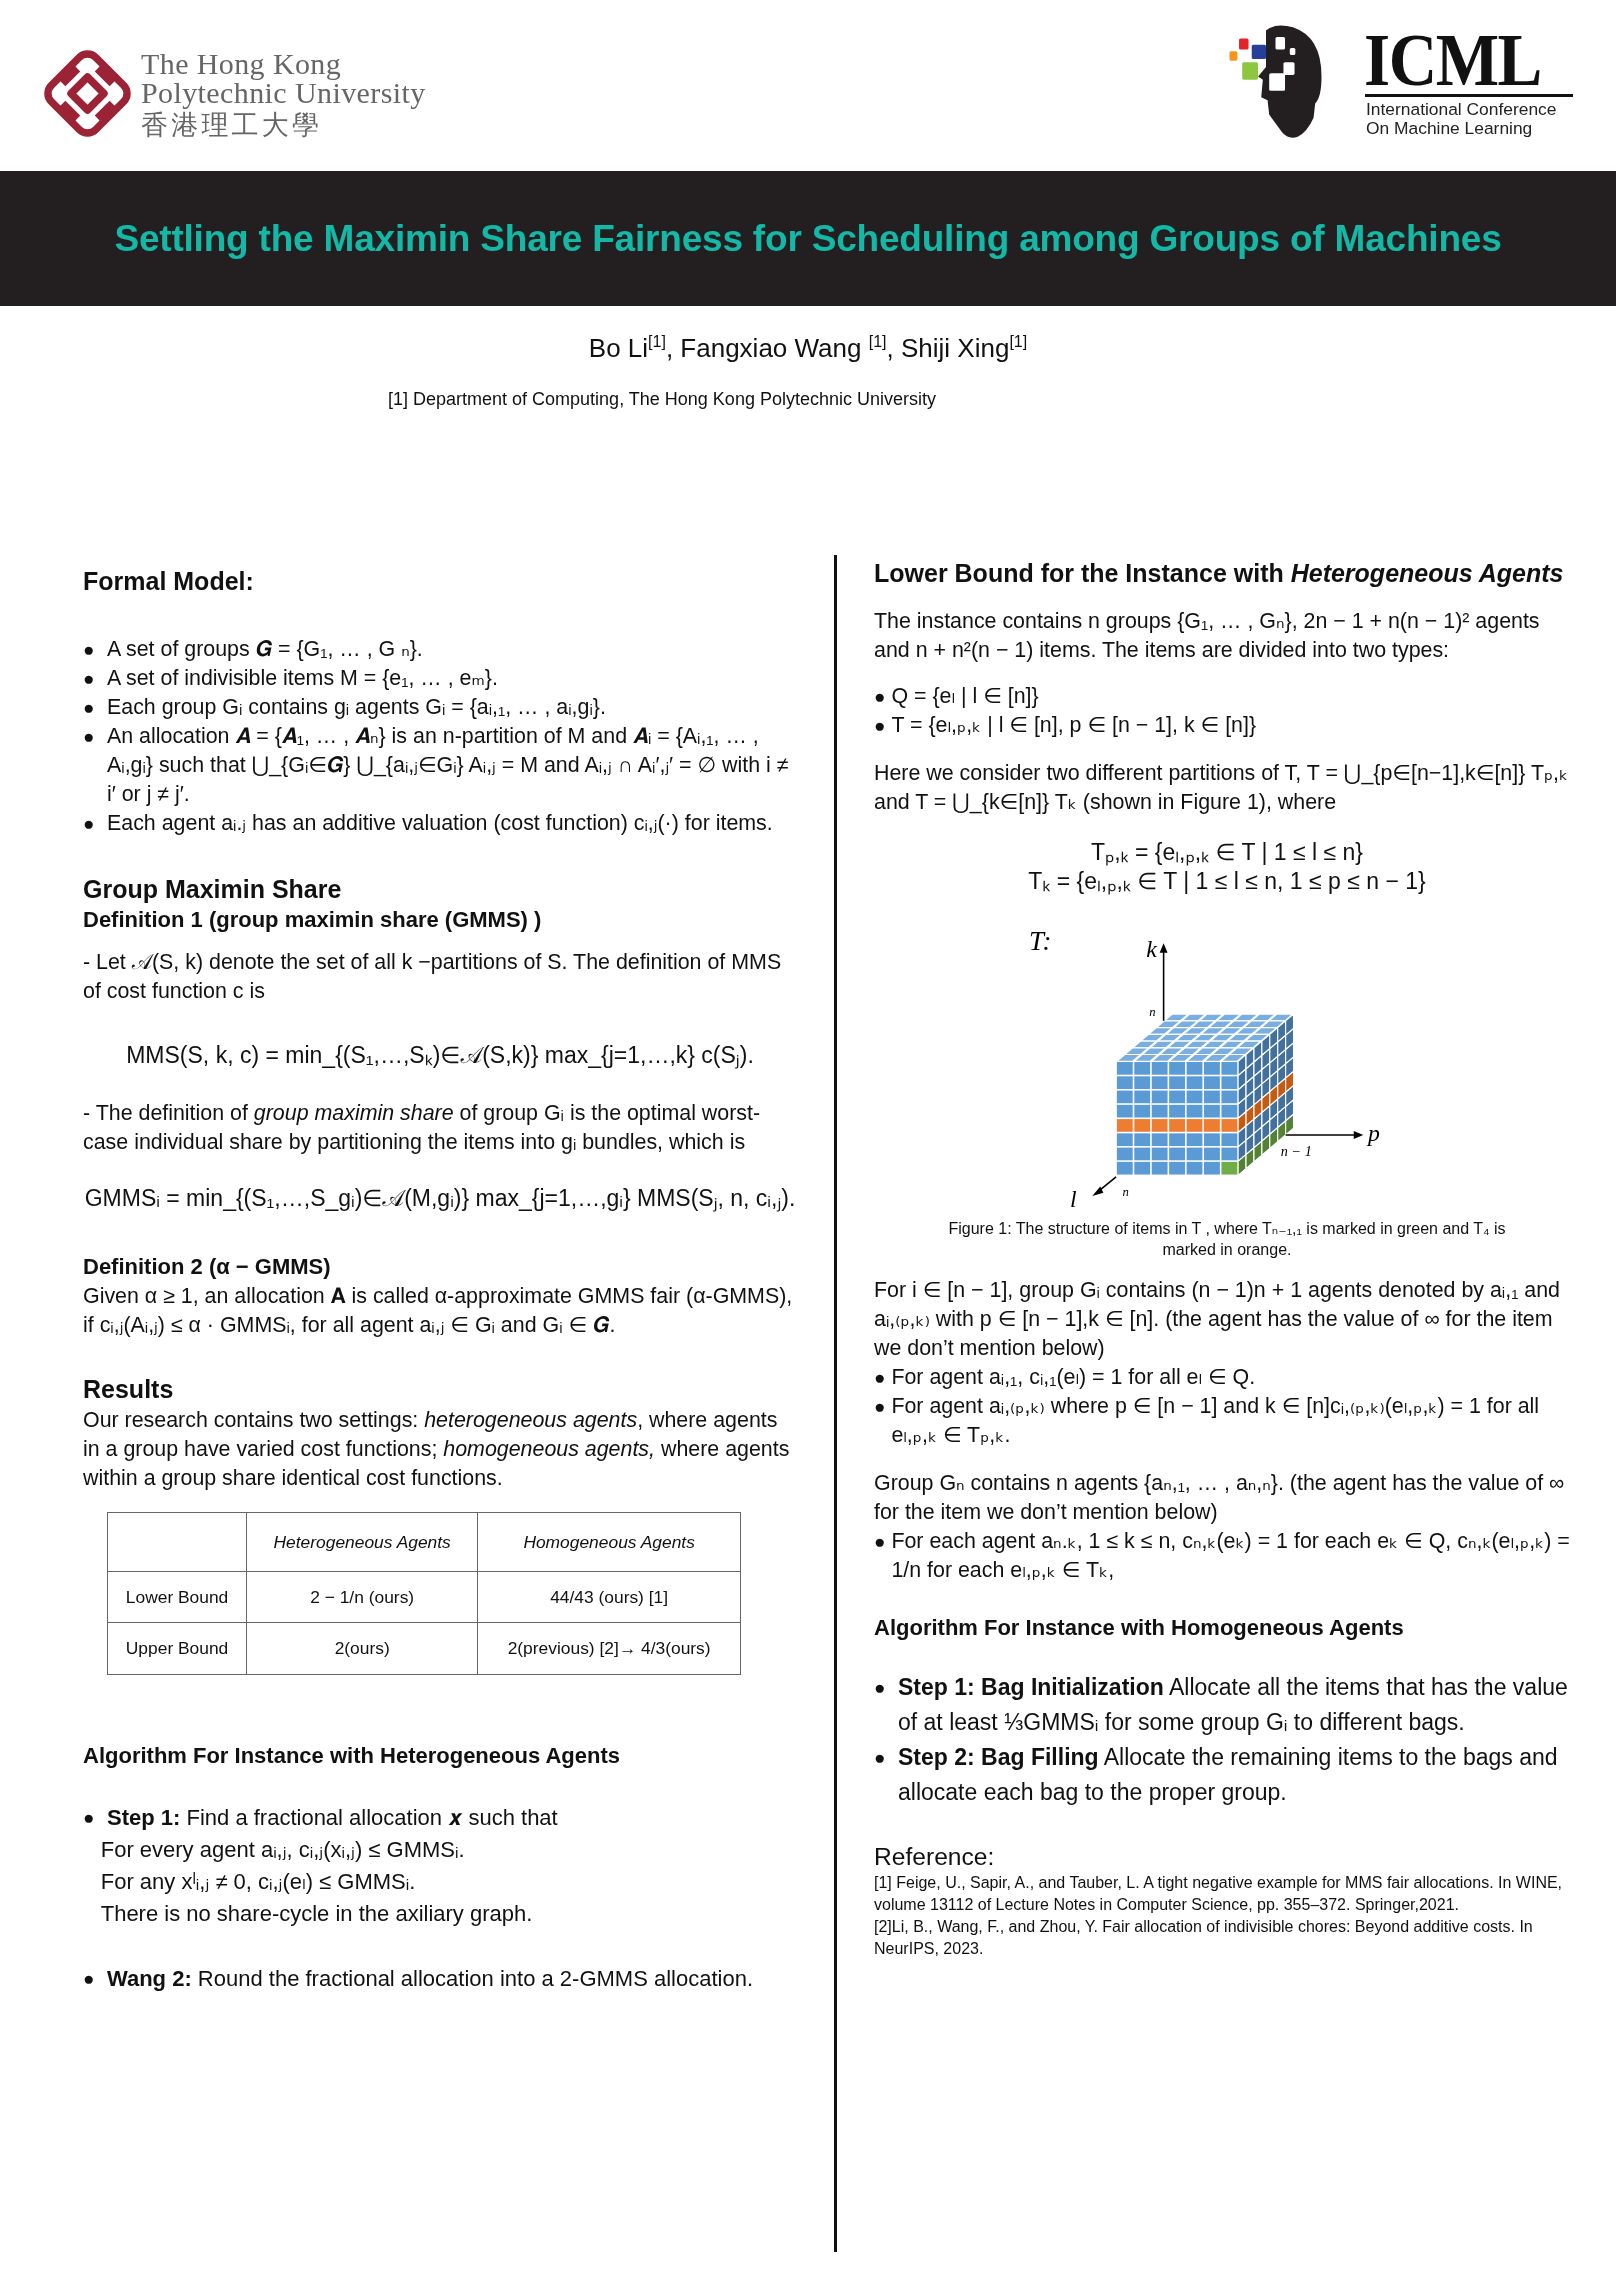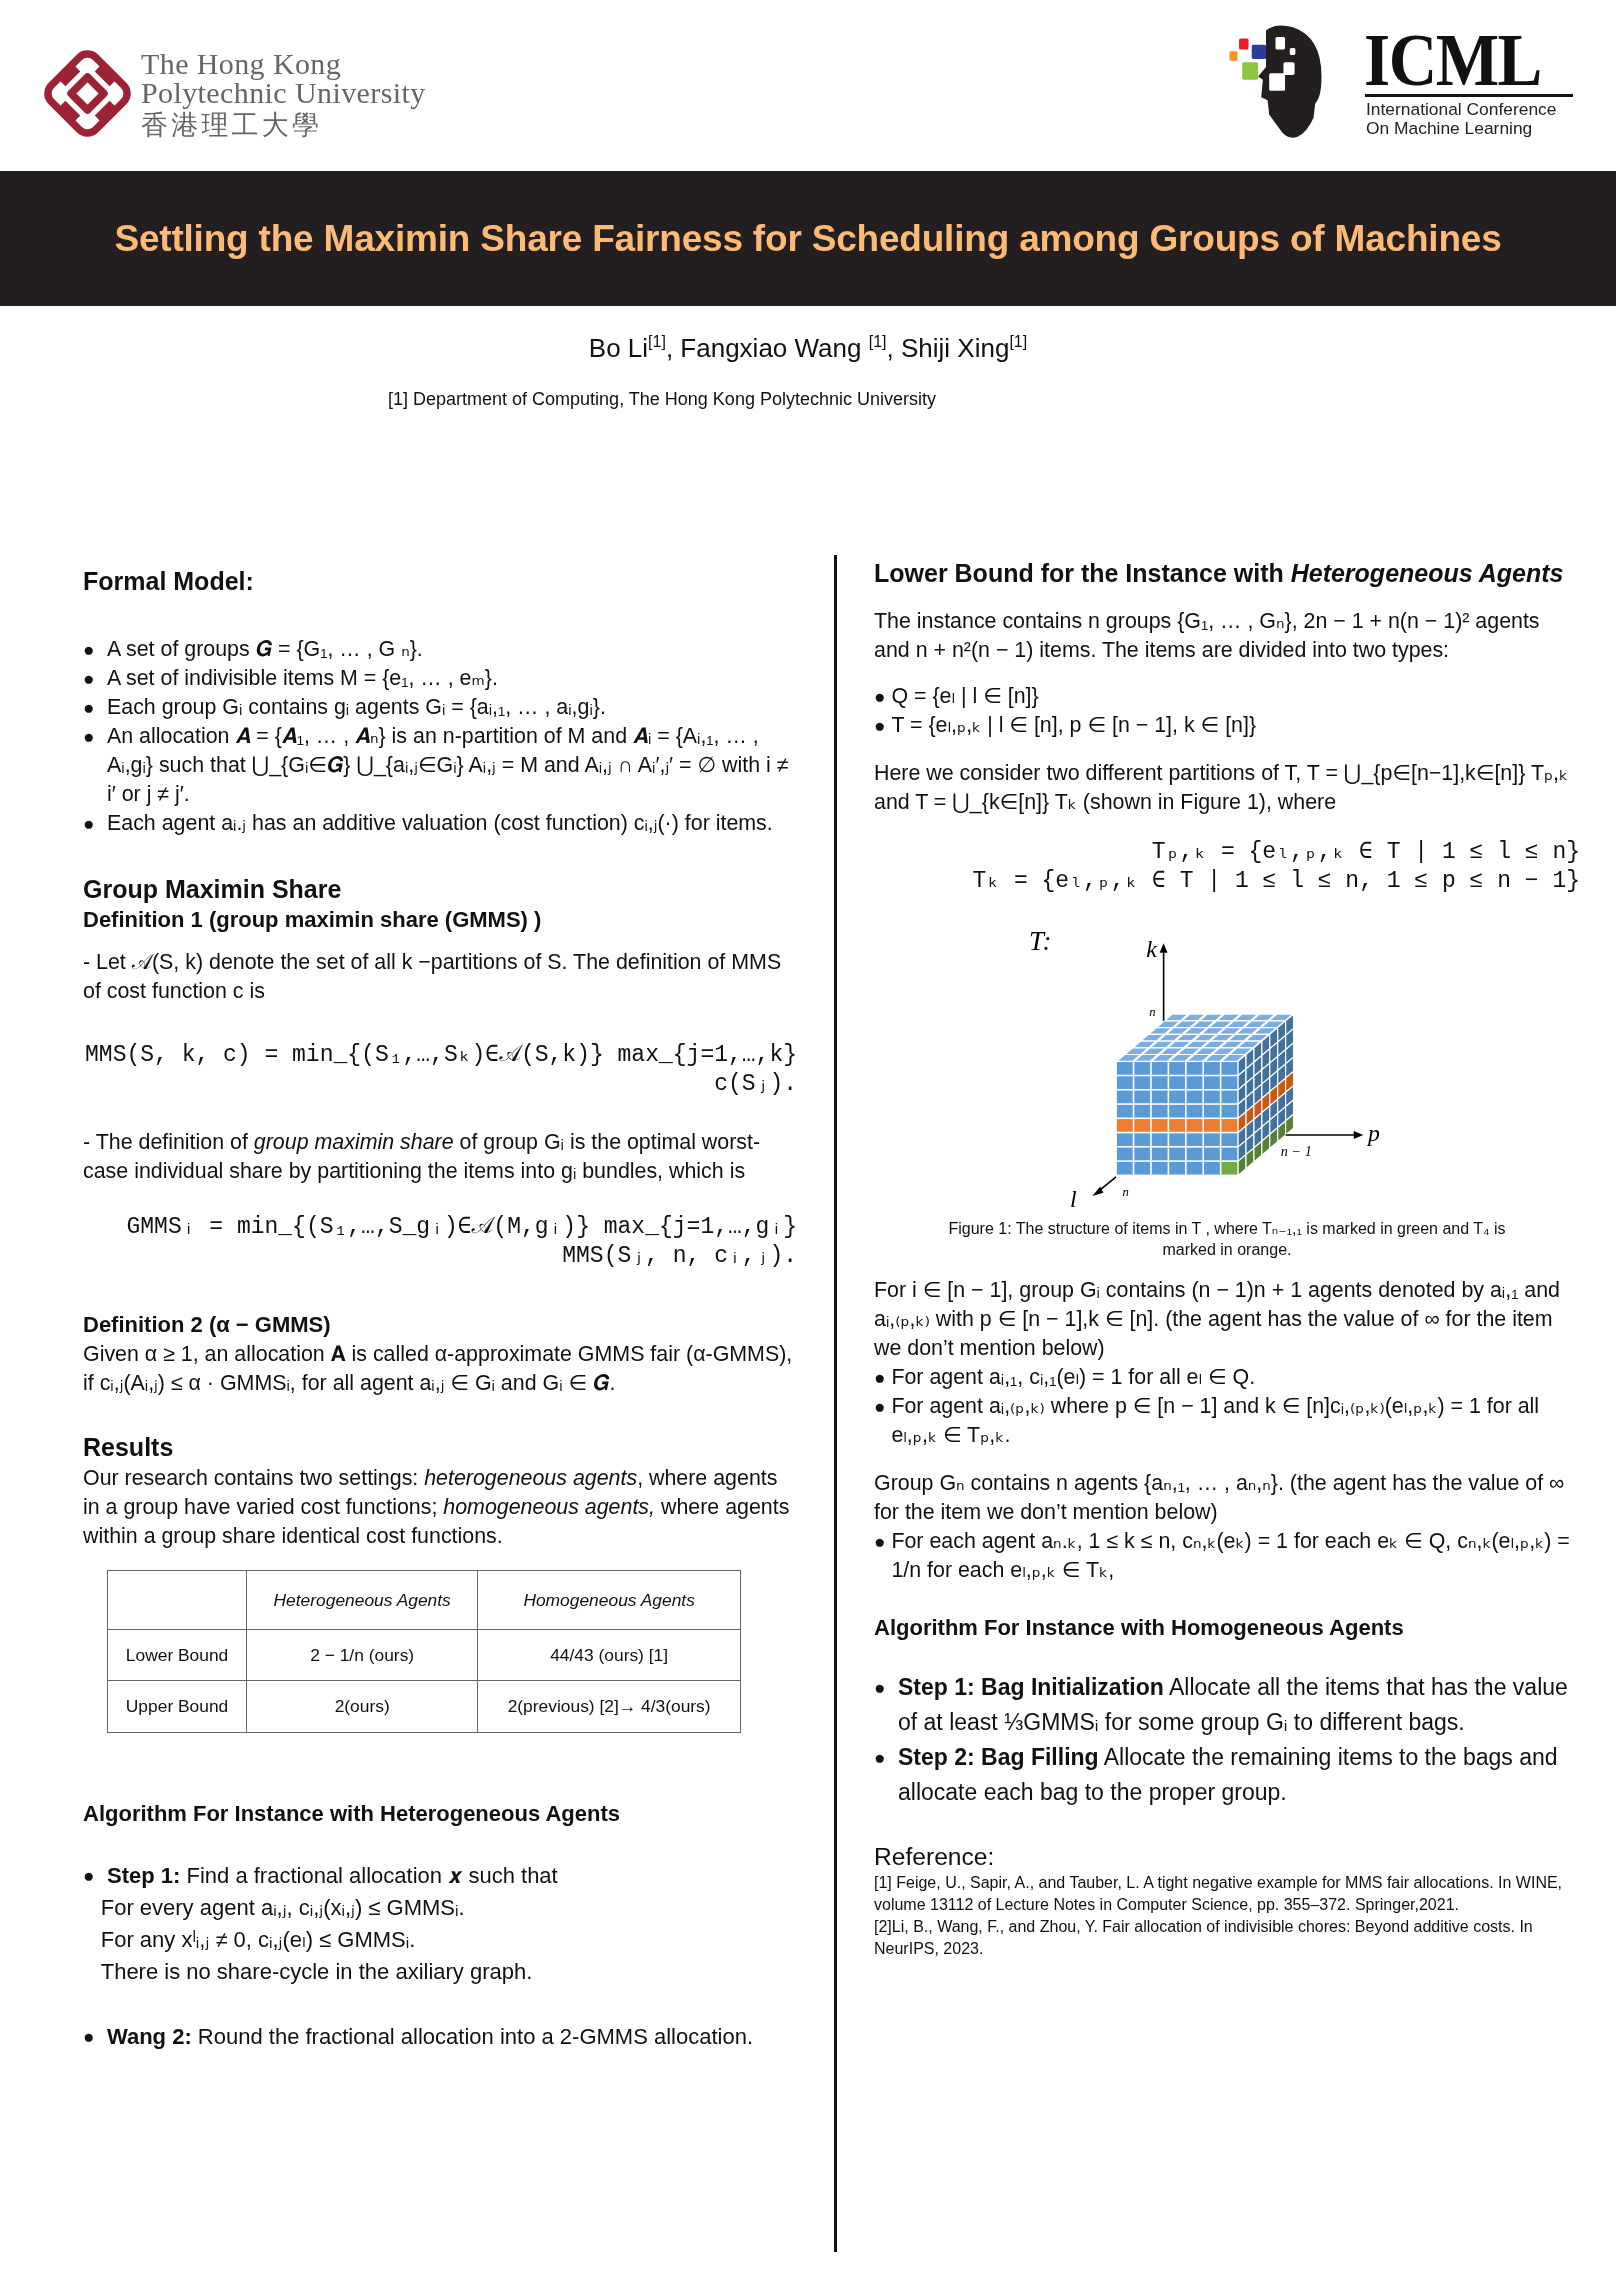--- a/index.html
+++ b/index.html
@@ -15,38 +15,38 @@
   #polyu-line3{top:63px;font-size:27px;letter-spacing:3.2px;}
   #icml-logo{left:1220px;top:20.6px;width:365px;height:119px;}
   #icml-head{position:absolute;left:0;top:0;width:115px;height:119px;}
   #icml-word{position:absolute;left:144px;top:8px;font-family:"Liberation Serif","DejaVu Serif",serif;font-weight:bold;font-size:73px;line-height:63px;color:#111;letter-spacing:-1.6px;transform:scaleX(0.92);transform-origin:left;}
   #icml-rule{position:absolute;left:145px;top:73px;width:208px;height:3.2px;background:#111;}
   .icml-sub{position:absolute;left:146px;font-size:17.4px;color:#222;}
   #icml-sub1{top:78px;}
   #icml-sub2{top:97px;}
   
   #title-band{left:0;top:171px;width:1616px;height:135px;background:#231f20;display:flex;align-items:center;justify-content:center;}
-  #title-text{color:#fdba74;font-weight:bold;font-size:37px;letter-spacing:-0.2px;}
+  #title-text{color:#14b8a6;font-weight:bold;font-size:37px;letter-spacing:-0.2px;}
   #authors{left:0;top:333px;width:1616px;text-align:center;font-size:26px;}
   #authors sup{font-size:16px;}
   #affil{left:0;top:389px;width:1324px;text-align:center;font-size:18px;}
   
   .col{position:absolute;font-size:21.4px;line-height:29px;}
   #left-col{left:83px;top:565px;width:714px;}
   #right-col{left:874px;top:555px;width:706px;}
   #divider{left:834px;top:555px;width:3.2px;height:1697px;background:#111;}
   h2{font-size:25px;font-weight:bold;margin:0 0 8px 0;line-height:33px;}
   h3{font-size:22px;font-weight:bold;margin:0;line-height:28.6px;}
   p{margin:0;}
   ul.bul{list-style:none;margin:0;padding:0;}
   ul.bul li{position:relative;padding-left:24px;}
   ul.bul li::before{content:"●";position:absolute;left:0;top:0;font-size:19px;}
   ul.tight li{padding-left:17.4px;}
   .center{text-align:center;}
-  .eq{font-family:Liberation Mono, monospace;font-size:23px;text-align:right;}
+  .eq{font-family:Liberation Sans, sans-serif;font-size:23px;}
   table#results{border-collapse:collapse;margin:19px 0 0 24px;width:634px;font-size:17.4px;}
   #results td,#results th{border:1.6px solid #666;text-align:center;padding:3.2px 4.8px;height:44px;font-weight:normal;}
   #results th{font-style:italic;height:52px;line-height:22px;}
   .step-b{font-weight:bold;}
   .refs{font-size:16px;line-height:22px;}
   #cube-fig{display:block;margin:6.3px auto 0 auto;}
   .caption{font-size:16px;line-height:20.6px;text-align:center;}
 </style>
 </head>
 <body>

